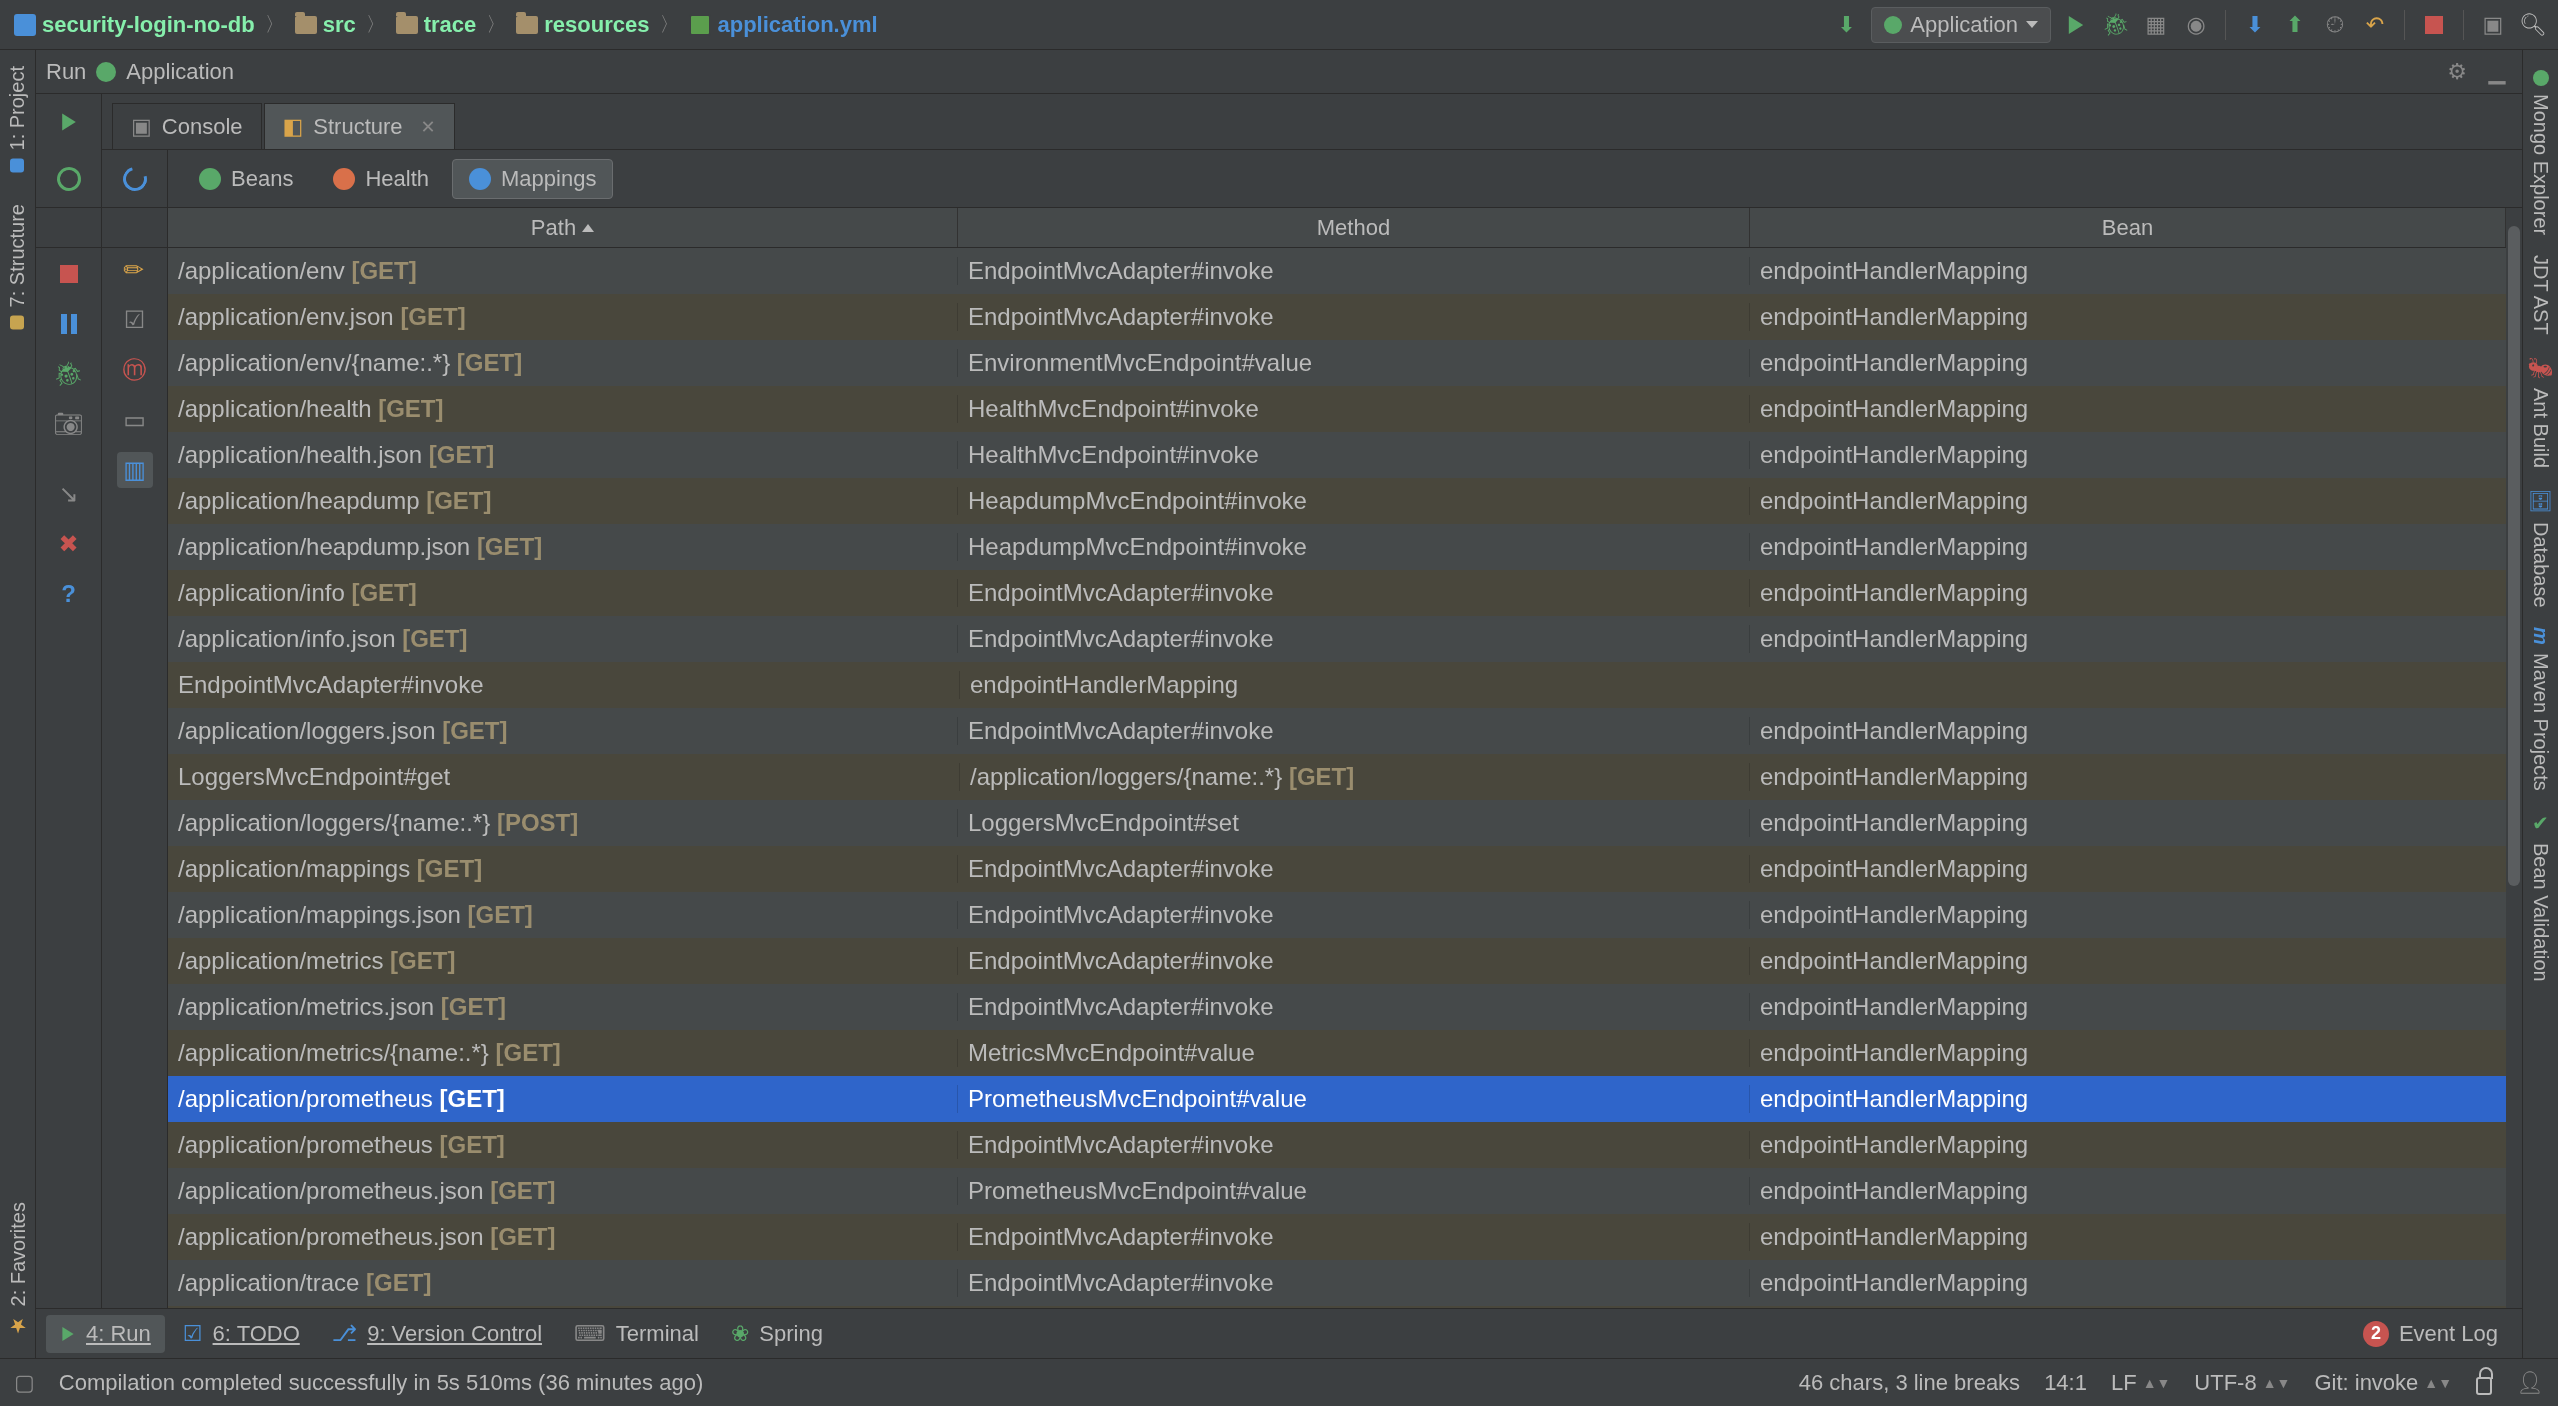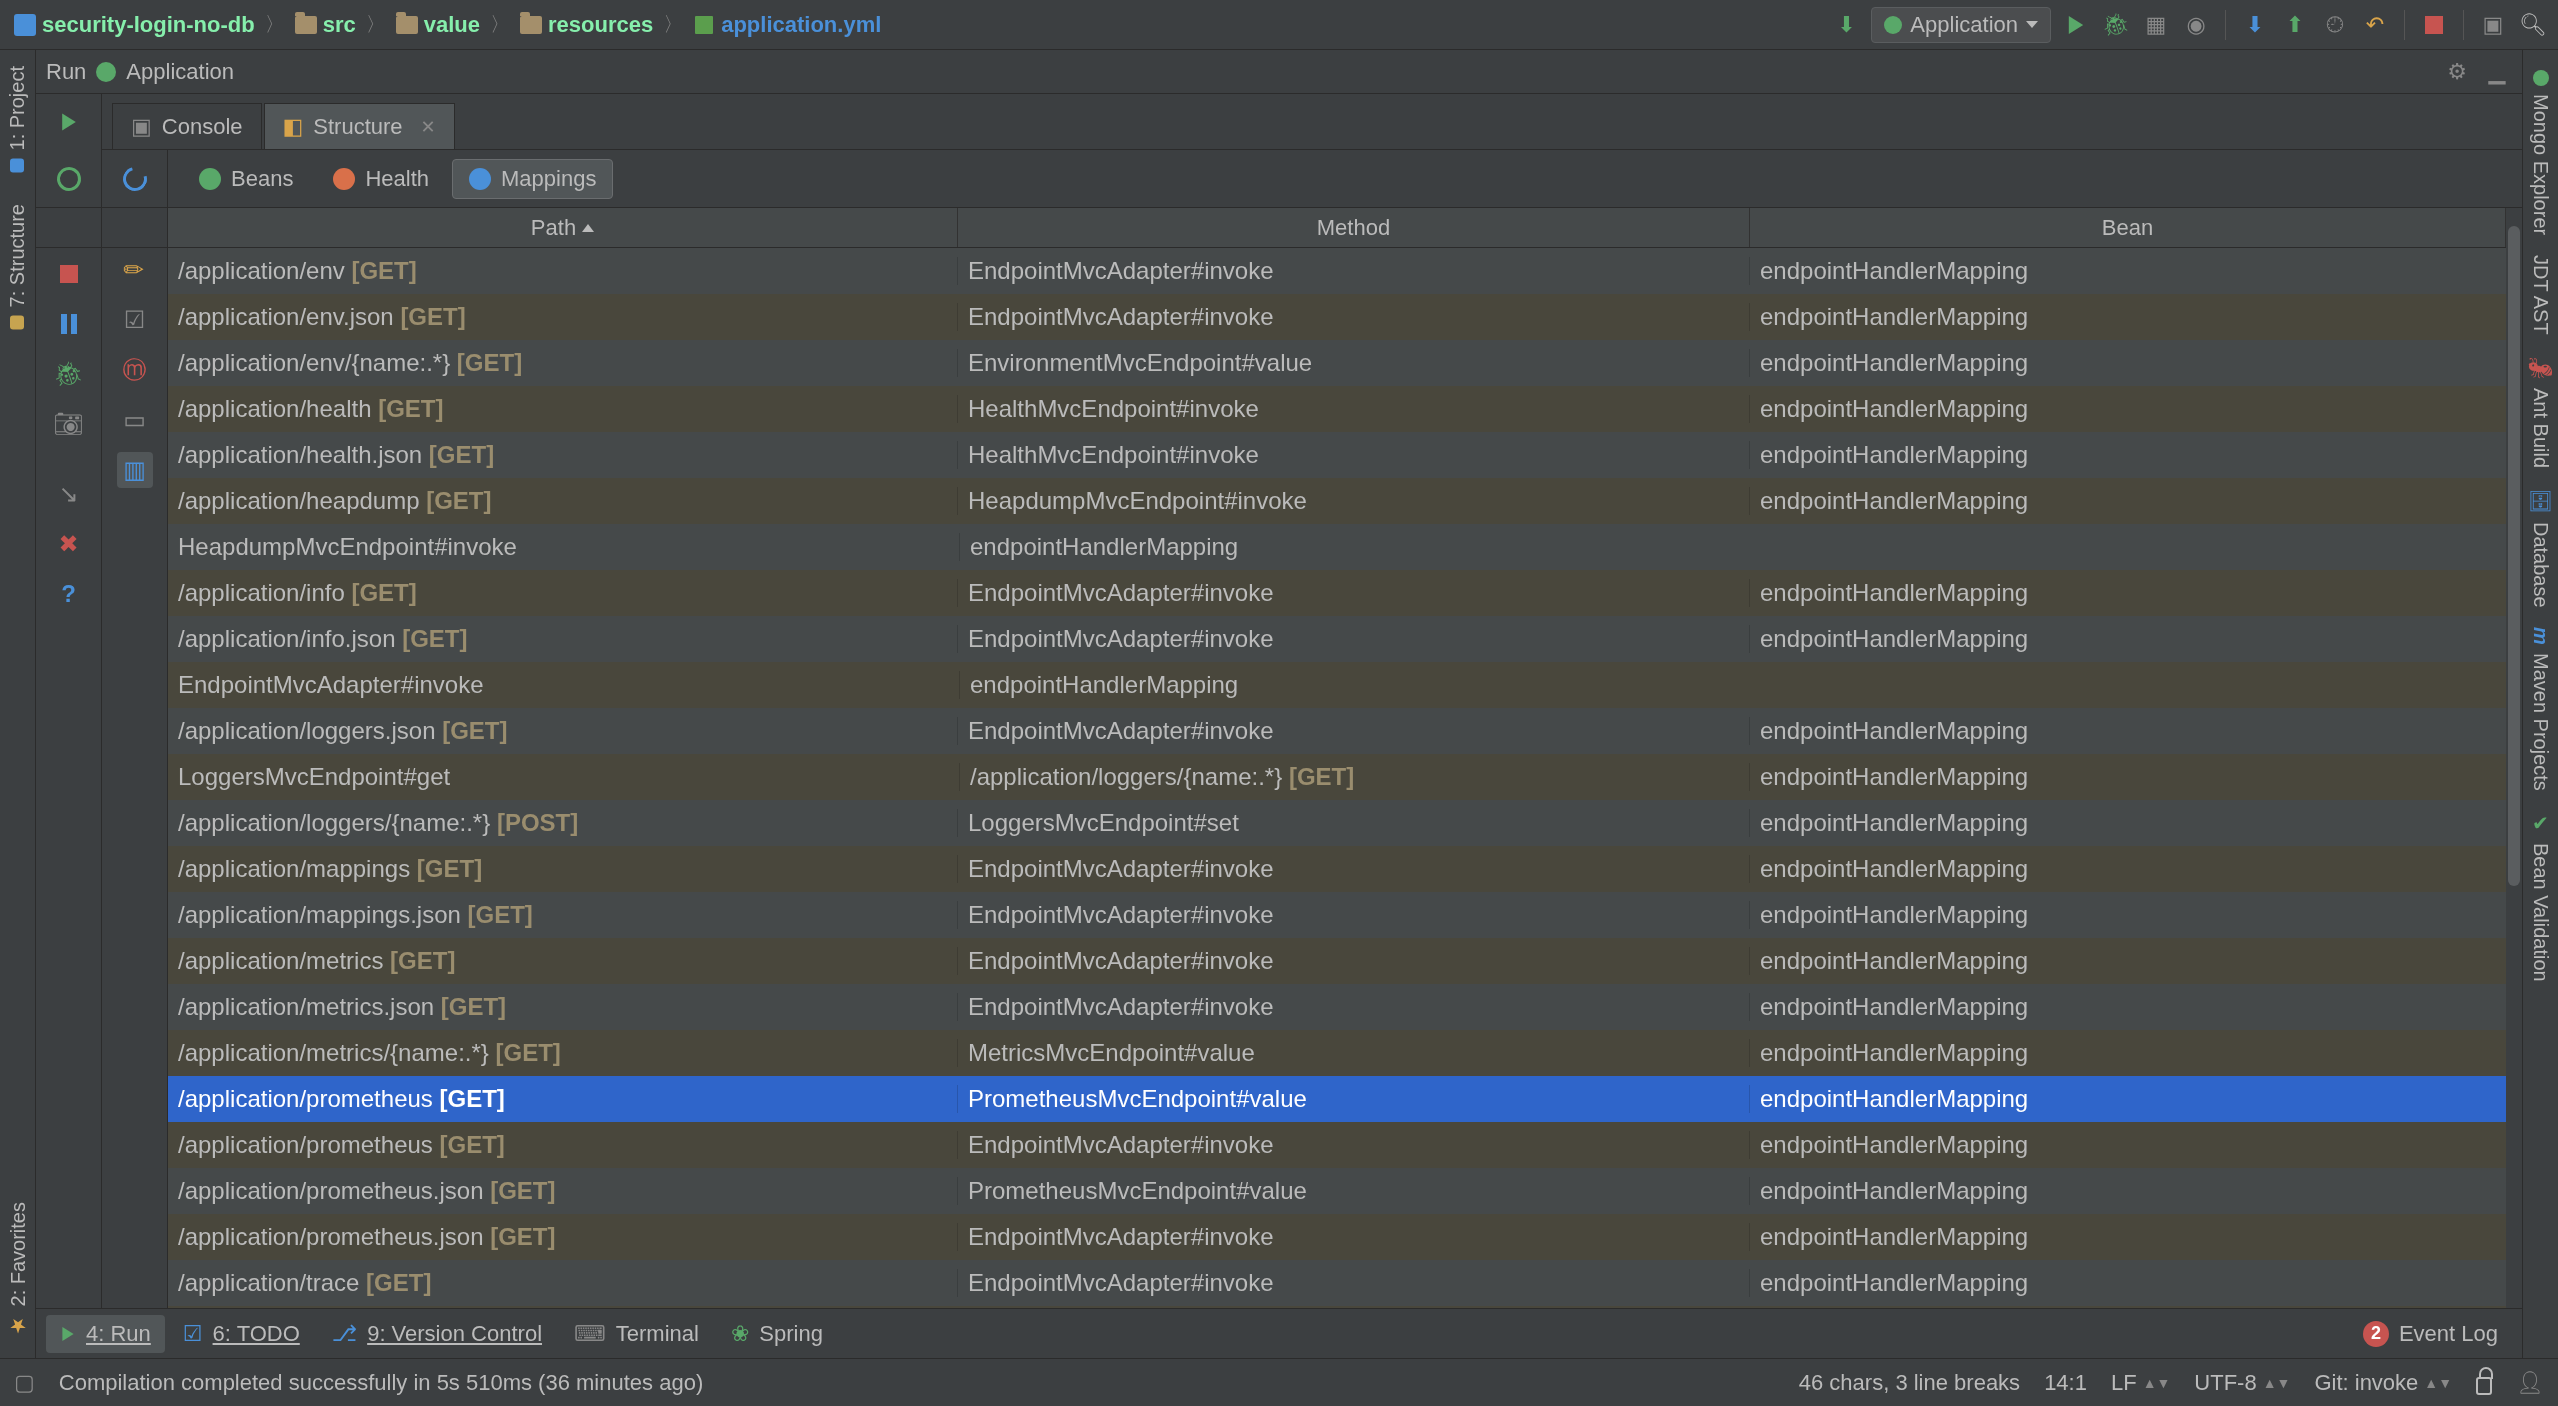--- a/index.html
+++ b/index.html
@@ -118,21 +118,21 @@
         <span>security-login-no-db</span>
       </div>
       <span class="bc-sep">〉</span>
       <div class="bc-item">
         <span class="folder-ic"></span>
         <span>src</span>
       </div>
       <span class="bc-sep">〉</span>
       <div class="bc-item">
         <span class="folder-ic"></span>
-        <span>value</span>
+        <span>trace</span>
       </div>
       <span class="bc-sep">〉</span>
       <div class="bc-item">
         <span class="folder-ic"></span>
         <span>resources</span>
       </div>
       <span class="bc-sep">〉</span>
       <div class="bc-item sel">
         <span class="yml-ic"></span>
         <span>application.yml</span>
@@ -330,20 +330,21 @@
         <div class="cell path">/application/health.json <span class="http">[GET]</span></div>
         <div class="cell method">HealthMvcEndpoint#invoke</div>
         <div class="cell bean">endpointHandlerMapping</div>
       </div>
       <div class="row">
         <div class="cell path">/application/heapdump <span class="http">[GET]</span></div>
         <div class="cell method">HeapdumpMvcEndpoint#invoke</div>
         <div class="cell bean">endpointHandlerMapping</div>
       </div>
       <div class="row">
+        <div class="cell path">/application/heapdump.json <span class="http">[GET]</span></div>
         <div class="cell method">HeapdumpMvcEndpoint#invoke</div>
         <div class="cell bean">endpointHandlerMapping</div>
       </div>
       <div class="row">
         <div class="cell path">/application/info <span class="http">[GET]</span></div>
         <div class="cell method">EndpointMvcAdapter#invoke</div>
         <div class="cell bean">endpointHandlerMapping</div>
       </div>
       <div class="row">
         <div class="cell path">/application/info.json <span class="http">[GET]</span></div>

